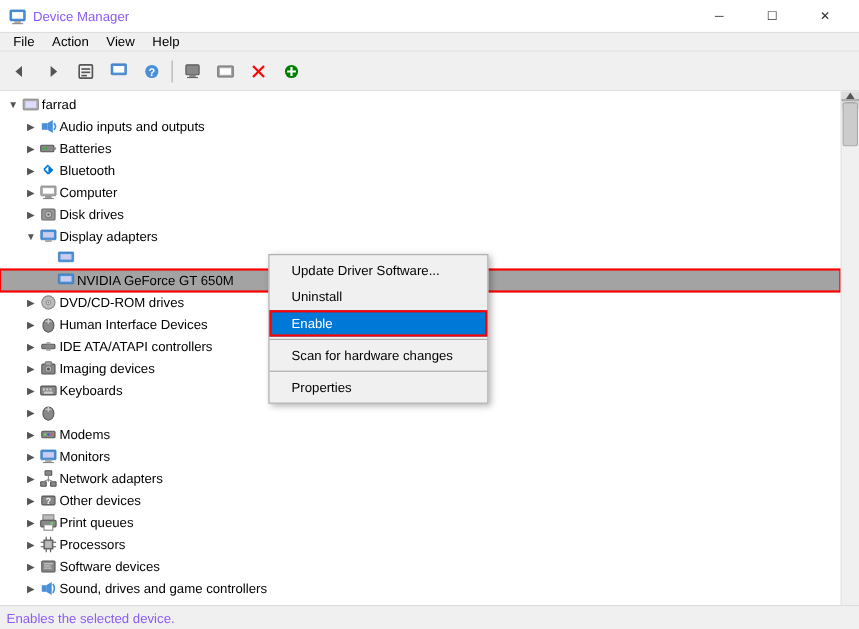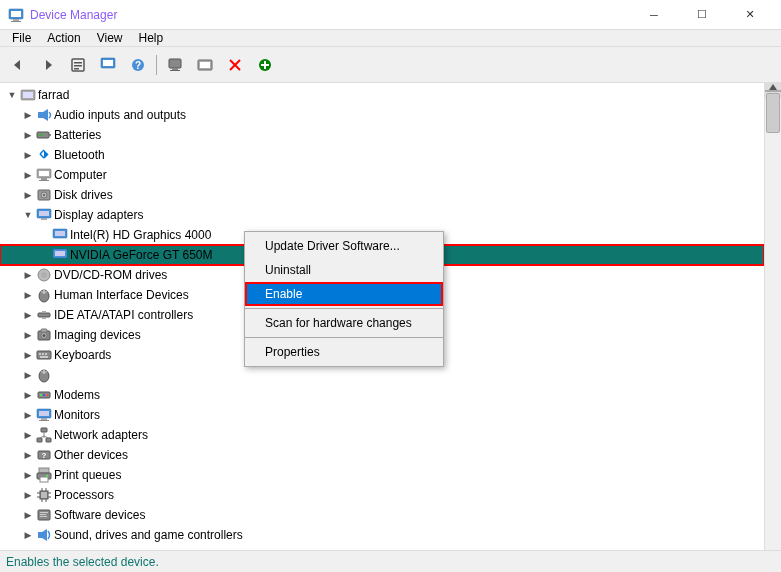--- a/index.html
+++ b/index.html
@@ -120,21 +120,21 @@
     .tree-item {
       display: flex;
       align-items: center;
       height: 20px;
       padding-right: 4px;
       cursor: pointer;
       white-space: nowrap;
       color: #000;
     }
     .tree-item.selected-red {
-      background: #0f766e;
+      background: #a3a3a3;
       outline: 2px solid red;
       outline-offset: -2px;
       color: #000;
     }
 
     .tree-indent-0 { padding-left: 4px; }
     .tree-indent-1 { padding-left: 20px; }
     .tree-indent-2 { padding-left: 36px; }
 
     .tree-arrow {
@@ -201,21 +201,21 @@
 
     
     .status-bar {
       height: 22px;
       background: #f0f0f0;
       border-top: 1px solid #ddd;
       display: flex;
       align-items: center;
       padding: 0 6px;
       font-size: 12px;
-      color: #0f766e;
+      color: #8b5cf6;
     }
   </style>
 </head>
 <body>
 
 <div class="title-bar">
   <div class="title-bar-icon">
     <svg width="16" height="16" viewBox="0 0 16 16">
       <rect x="1" y="2" width="14" height="10" rx="1" fill="#4a90d9" stroke="#2266aa" stroke-width="0.5"></rect>
       <rect x="3" y="4" width="10" height="6" fill="#fff"></rect>
@@ -387,21 +387,20 @@
     </div>
 
     <div class="tree-item tree-indent-2">
       <span class="tree-arrow" style="visibility:hidden">▶</span>
       <span class="tree-icon">
         <svg width="16" height="16" viewBox="0 0 16 16">
           <rect x="1" y="2" width="14" height="9" rx="1" fill="#4a90d9" stroke="#2266aa" stroke-width="0.5"></rect>
           <rect x="3" y="4" width="10" height="5" fill="#cce"></rect>
         </svg>
       </span>
-      <span class="tree-label">Intel(R) HD Graphics 4000</span>
     </div>
 
     <div class="tree-item tree-indent-2 selected-red" style="outline:2px solid red; outline-offset:-1px;">
       <span class="tree-arrow" style="visibility:hidden">▶</span>
       <span class="tree-icon">
         <svg width="16" height="16" viewBox="0 0 16 16">
           <rect x="1" y="2" width="14" height="9" rx="1" fill="#4a90d9" stroke="#2266aa" stroke-width="0.5"></rect>
           <rect x="3" y="4" width="10" height="5" fill="#cce"></rect>
         </svg>
       </span>

